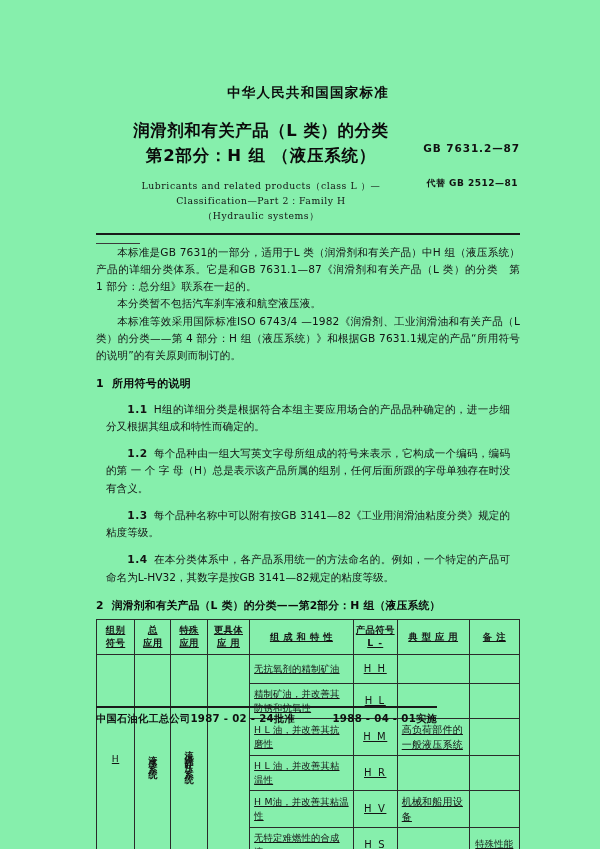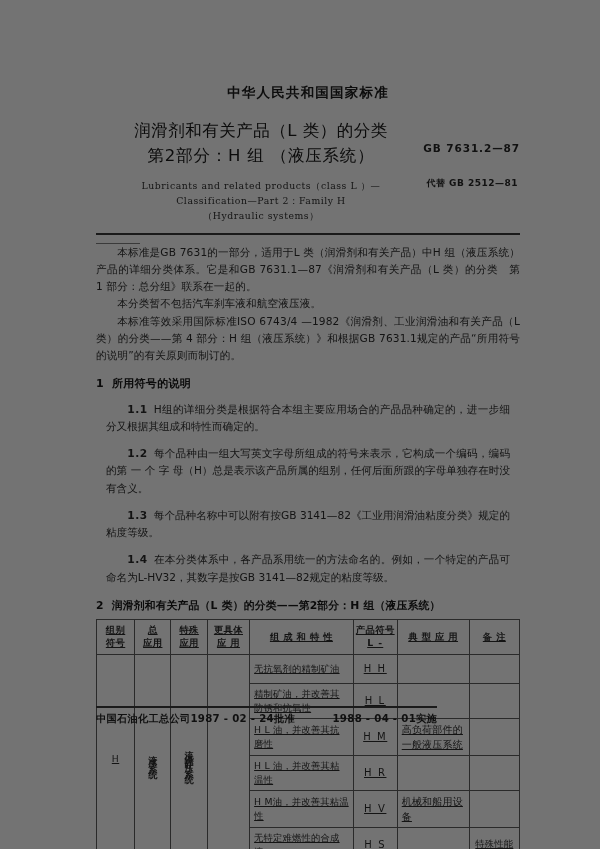--- a/index.html
+++ b/index.html
@@ -13,21 +13,21 @@
     font-family: "DejaVu Sans", "Liberation Sans", sans-serif;
     color: #111111;
     position: relative;
     overflow: hidden;
   }
   .page {
     position: absolute;
     left: 0; top: 0;
     width: 600px;
     height: 849px;
-    background: #737373;
+    background: #86efac;
   }
   .sheet {
     position: absolute;
     left: 96px;
     top: 84px;
     width: 424px;
   }
 
   
   .masthead {
@@ -39,21 +39,21 @@
     margin-bottom: 17px;
   }
 
   .title-block {
     position: relative;
     min-height: 96px;
   }
   .title-cn {
     text-align: center;
     font-size: 16.5px;
-    font-weight: normal;
+    font-weight: bold;
     line-height: 1.5;
     letter-spacing: 0.5px;
     color: #0b0b0b;
     width: 330px;
   }
   .title-cn .line2 { letter-spacing: 0.8px; }
 
   .title-en {
     text-align: center;
     width: 330px;

